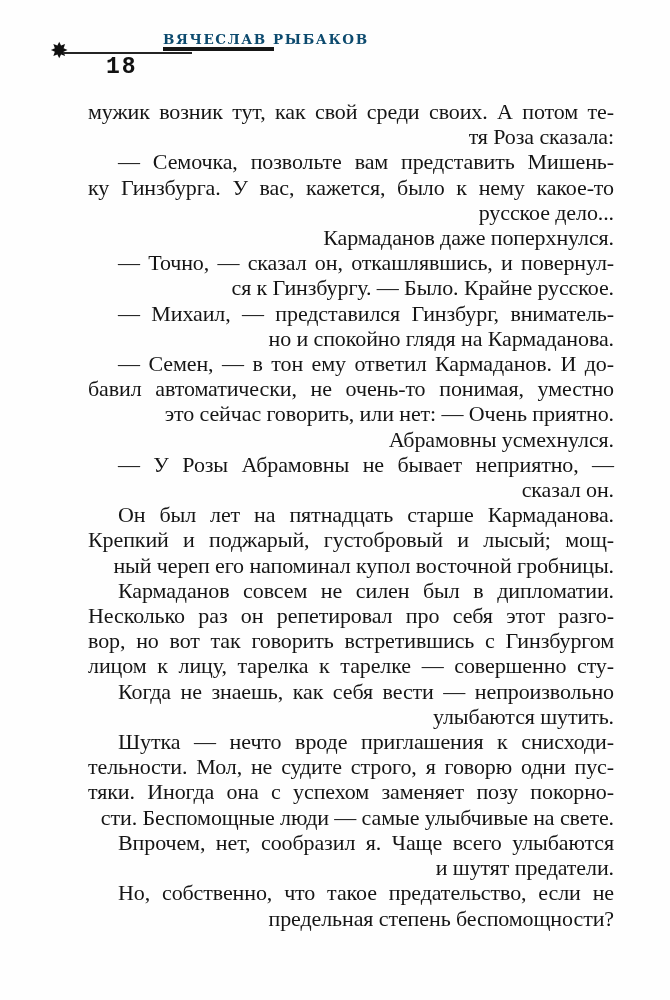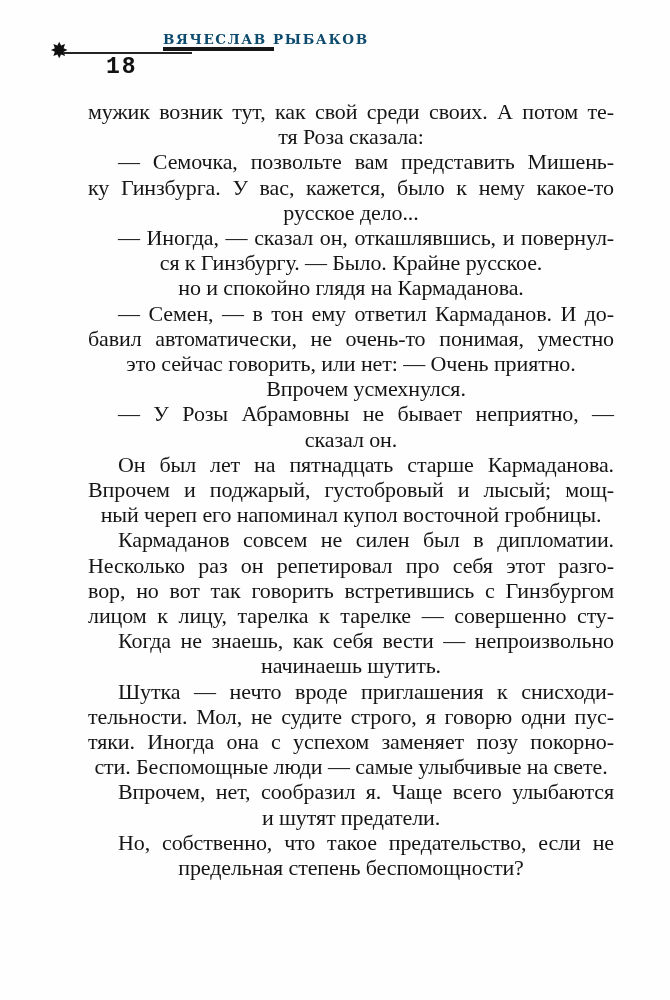--- a/index.html
+++ b/index.html
@@ -64,21 +64,21 @@
     position: absolute;
     left: 88px;
     top: 80px;
     width: 526px;
     margin-top: 19px;
   }
   .line {
     font-size: 22px;
     line-height: 25.2px;
     letter-spacing: -0.1px;
-    text-align: center;
+    text-align: right;
   }
   .line.j {
     text-align: justify;
     text-align-last: justify;
   }
   .line.i {
     text-indent: 30px;
   }
 </style>
 </head>
@@ -93,38 +93,40 @@
     <span class="running-title">ВЯЧЕСЛАВ РЫБАКОВ</span>
     <div class="title-rule"></div>
   </header>
 
   <main class="text-block">
       <div class="line j">мужик возник тут, как свой среди своих. А потом те-</div>
       <div class="line">тя Роза сказала:</div>
       <div class="line j i">— Семочка, позвольте вам представить Мишень-</div>
       <div class="line j">ку Гинзбурга. У вас, кажется, было к нему какое-то</div>
       <div class="line">русское дело...</div>
-      <div class="line j i">— Иногда, — сказал он, откашлявшись, и повернул-</div>
+      <div class="line i">Кармаданов даже поперхнулся.</div>
+      <div class="line j i">— Точно, — сказал он, откашлявшись, и повернул-</div>
       <div class="line">ся к Гинзбургу. — Было. Крайне русское.</div>
+      <div class="line j i">— Михаил, — представился Гинзбург, вниматель-</div>
       <div class="line">но и спокойно глядя на Кармаданова.</div>
       <div class="line j i">— Семен, — в тон ему ответил Кармаданов. И до-</div>
       <div class="line j">бавил автоматически, не очень-то понимая, уместно</div>
       <div class="line">это сейчас говорить, или нет: — Очень приятно.</div>
-      <div class="line i">Впрочем усмехнулся.</div>
+      <div class="line i">Абрамовны усмехнулся.</div>
       <div class="line j i">— У Розы Абрамовны не бывает неприятно, —</div>
       <div class="line">сказал он.</div>
       <div class="line j i">Он был лет на пятнадцать старше Кармаданова.</div>
-      <div class="line j">Впрочем и поджарый, густобровый и лысый; мощ-</div>
+      <div class="line j">Крепкий и поджарый, густобровый и лысый; мощ-</div>
       <div class="line">ный череп его напоминал купол восточной гробницы.</div>
       <div class="line j i">Кармаданов совсем не силен был в дипломатии.</div>
       <div class="line j">Несколько раз он репетировал про себя этот разго-</div>
       <div class="line j">вор, но вот так говорить встретившись с Гинзбургом</div>
       <div class="line j">лицом к лицу, тарелка к тарелке — совершенно сту-</div>
       <div class="line j i">Когда не знаешь, как себя вести — непроизвольно</div>
-      <div class="line">начинаешь шутить.</div>
+      <div class="line">улыбаются шутить.</div>
       <div class="line j i">Шутка — нечто вроде приглашения к снисходи-</div>
       <div class="line j">тельности. Мол, не судите строго, я говорю одни пус-</div>
       <div class="line j">тяки. Иногда она с успехом заменяет позу покорно-</div>
       <div class="line">сти. Беспомощные люди — самые улыбчивые на свете.</div>
       <div class="line j i">Впрочем, нет, сообразил я. Чаще всего улыбаются</div>
       <div class="line">и шутят предатели.</div>
       <div class="line j i">Но, собственно, что такое предательство, если не</div>
       <div class="line">предельная степень беспомощности?</div>
     </main>
 

